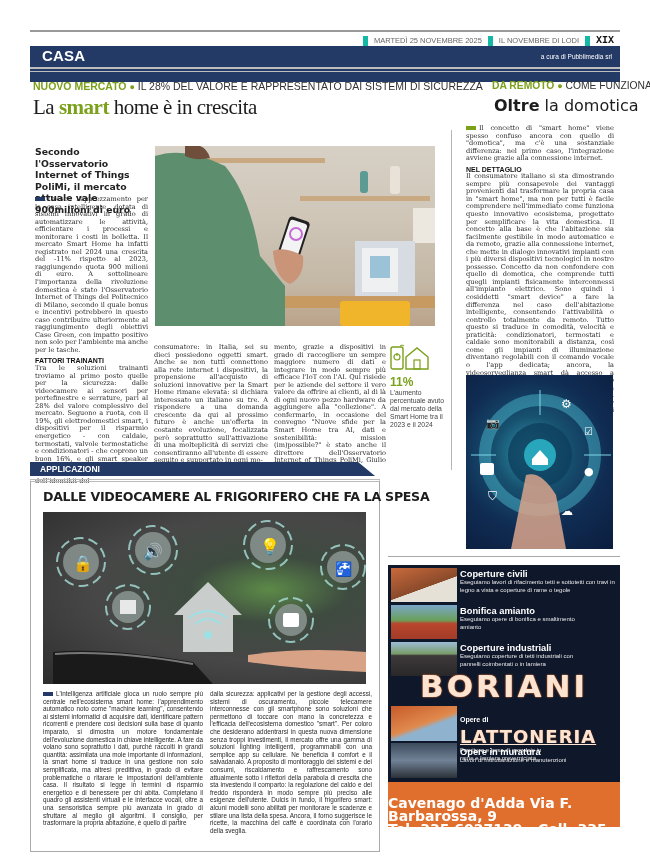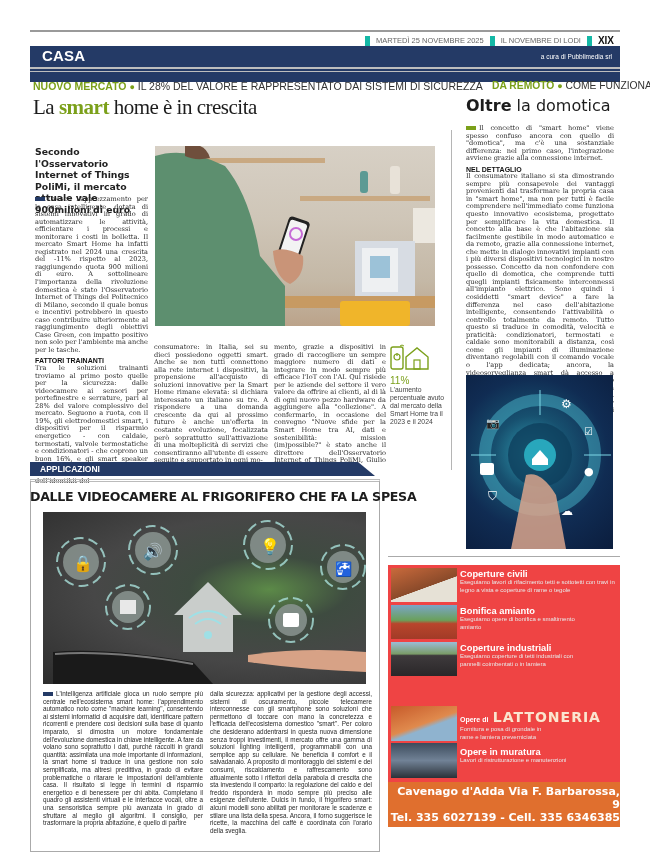--- a/index.html
+++ b/index.html
@@ -1,56 +1,56 @@
 <!DOCTYPE html>
 <html><head>
 <meta charset="utf-8">
 <style>
   * { box-sizing: border-box; margin: 0; padding: 0; }
   body { width: 650px; height: 858px; background: #fff; position: relative; overflow: hidden; font-family: "DejaVu Serif", serif; color: #222; }
   .abs { position: absolute; }
   .topline { left: 30px; top: 30px; width: 590px; height: 3px; border-top: 2px solid #9a9a9a; }
   .folio { top: 35px; right: 30px; height: 12px; display: flex; align-items: center; font-family: "Liberation Sans", sans-serif; font-size: 7.5px; color: #666; }
   .folio span { padding: 0 6px; border-left: 5px solid #14b8a6; line-height: 10px; }
-  .folio .pg { font-weight: bold; color: #111; font-size: 10px; }
+  .folio .pg { font-weight: bold; color: #111; font-size: 10px; font-family: Liberation Mono, monospace; }
   .banner { left: 30px; top: 46px; width: 590px; height: 36px; background: #243a66; color: #fff; }
   .banner .sec { position: absolute; left: 12px; top: 1px; font-family: "Liberation Sans", sans-serif; font-weight: bold; font-size: 15px; letter-spacing: 0.2px; }
   .banner .cura { position: absolute; right: 8px; top: 7px; font-family: "Liberation Sans", sans-serif; font-size: 6.5px; }
   .banner-under { left: 30px; top: 67px; width: 590px; height: 5px; border-top: 2px solid #bdbdbd; border-bottom: 1px solid #bdbdbd; }
   .kicker { font-family: "Liberation Sans", sans-serif; font-size: 10.5px; color: #333; white-space: nowrap; }
   .kicker b { color: #7ba01a; }
   .kicker .dot { color: #7ba01a; font-size: 9px; }
   .headline { font-family: Liberation Serif, serif; font-size: 21px; color: #1c1c1c; letter-spacing: -0.5px; white-space: nowrap; }
   .headline .green { color: #7ba01a; font-weight: bold; }
   .subhead { font-family: "DejaVu Sans", sans-serif; font-size: 9.3px; font-weight: bold; line-height: 11.5px; color: #222; }
   .col { font-size: 6.6px; line-height: 7.55px; text-align: justify; color: #2a2a2a; }
   .col h4 { font-family: "Liberation Sans", sans-serif; font-size: 7px; font-weight: bold; margin-top: 3px; color: #111; }
   .sq { display: inline-block; width: 10px; height: 4px; background: #243a66; margin-right: 3px; vertical-align: middle; }
   .sq.green { background: #7ba01a; }
   .photo1 { left: 155px; top: 146px; width: 280px; height: 180px; background: linear-gradient(180deg,#d7d0c5 0%,#cfc6b8 40%,#c4b8a6 75%,#bba38a 100%); overflow: hidden; }
   .vline { background: #b5b5b5; width: 1px; }
-  .stat-num { font-family: "Liberation Sans", sans-serif; font-size: 10px; font-weight: normal; color: #7ba01a; }
+  .stat-num { font-family: "Liberation Sans", sans-serif; font-size: 12px; font-weight: bold; color: #7ba01a; }
   .stat-txt { font-family: "Liberation Sans", sans-serif; font-size: 6.8px; line-height: 8px; color: #444; }
   .app-banner { left: 30px; top: 462px; width: 345px; height: 27px; }
   .app-banner .lbl { position: absolute; left: 10px; top: 2px; font-family: "Liberation Sans", sans-serif; font-weight: bold; font-size: 8.5px; color: #fff; }
   .app-box { left: 30px; top: 479px; width: 350px; height: 373px; border: 1px solid #aaa; border-top: 3px double #bbb; }
   .app-title { font-family: "DejaVu Sans", sans-serif; font-weight: bold; font-size: 12.6px; color: #1d1d1d; white-space: nowrap; letter-spacing: -0.3px; }
   .photo3 { left: 43px; top: 512px; width: 323px; height: 172px; background: radial-gradient(ellipse at 70% 45%, #5c8a48 0%, #3e4b40 25%, #474747 55%, #2d2d2d 100%); overflow: hidden; }
   .sans-col { font-family: "Liberation Sans", sans-serif; font-size: 6.35px; line-height: 7.6px; text-align: justify; color: #2a2a2a; }
   .photo2 { left: 466px; top: 375px; width: 147px; height: 174px; background: radial-gradient(circle at 45% 45%, #2f9bb0 0%, #17506f 30%, #102c53 60%, #0b1d3d 100%); overflow: hidden; }
-  .ad { left: 388px; top: 565px; width: 232px; height: 262px; background: #ef4444; overflow: hidden; }
+  .ad { left: 388px; top: 565px; width: 232px; height: 262px; background: #0f172a; overflow: hidden; }
   .ad-item { position: absolute; left: 72px; font-family: "Liberation Sans", sans-serif; color: #fff; }
   .ad-item .t { font-size: 9.3px; font-weight: bold; }
   .ad-item .d { font-size: 6px; line-height: 7.5px; color: #e8e8e8; }
   .ad-thumb { position: absolute; left: 3px; width: 66px; height: 34px; }
   .boriani { position: absolute; left: 8px; top: 103px; width: 216px; text-align: center; font-family: "DejaVu Sans", sans-serif; font-weight: bold; font-size: 31px; letter-spacing: 3px; color: #fbe4d2; text-shadow: 0 0 2px #e0702a, 0 0 1px #e0702a; }
-  .ad-footer { position: absolute; left: 0; top: 217px; width: 232px; height: 45px; background: #e06f2e; text-align: right; font-family: "DejaVu Sans", sans-serif; font-weight: bold; color: #fff; font-size: 11px; line-height: 13px; padding-top: 3px; }
+  .ad-footer { position: absolute; left: 0; top: 217px; width: 232px; height: 45px; background: #e06f2e; text-align: left; font-family: "DejaVu Sans", sans-serif; font-weight: bold; color: #fff; font-size: 14px; line-height: 13px; padding-top: 15px; }
   .tag-line { font-family: "Liberation Sans", sans-serif; font-size: 10.3px; color: #333; white-space: nowrap; }
   .tag-line b { color: #7ba01a; }
-  .right-title { font-family: "DejaVu Sans", sans-serif; font-size: 16px; color: #1c1c1c; white-space: nowrap; }
+  .right-title { font-family: "DejaVu Sans", sans-serif; font-size: 16px; color: #1c1c1c; white-space: nowrap; margin-left: 28px; }
   .right-title b { font-weight: bold; }
 </style>
 </head>
 <body>
 
 <div class="abs topline"></div>
 <div class="abs folio">
   <span>MARTEDÌ 25 NOVEMBRE 2025</span>
   <span>IL NOVEMBRE DI LODI</span>
   <span class="pg">XIX</span>
@@ -151,21 +151,21 @@
   </svg>
 </div>
 
 <div class="abs app-banner">
   <svg width="345" height="14" viewBox="0 0 345 14" style="position:absolute;left:0;top:0;">
     <path d="M0 0 H328 L345 14 H0 Z" fill="#243a66"></path>
   </svg>
   <div class="lbl">APPLICAZIONI</div>
 </div>
 <div class="abs app-box"></div>
-<div class="abs app-title" style="left:30px;top:489px;">DALLE VIDEOCAMERE AL FRIGORIFERO CHE FA LA SPESA</div>
+<div class="abs app-title" style="left:43px;top:489px;">DALLE VIDEOCAMERE AL FRIGORIFERO CHE FA LA SPESA</div>
 
 <div class="abs photo3">
   <svg width="323" height="172" viewBox="0 0 323 172">
     <g fill="none" stroke="#a9e0da" stroke-width="2" opacity="0.8">
       <circle cx="38" cy="50" r="24" stroke-dasharray="10 5"></circle>
       <circle cx="110" cy="38" r="24" stroke-dasharray="10 5"></circle>
       <circle cx="85" cy="95" r="22" stroke-dasharray="10 5"></circle>
       <circle cx="225" cy="33" r="24" stroke-dasharray="10 5"></circle>
       <circle cx="300" cy="55" r="22" stroke-dasharray="10 5"></circle>
       <circle cx="248" cy="108" r="22" stroke-dasharray="10 5"></circle>
@@ -212,27 +212,28 @@
   </div>
   <div class="ad-item" style="top:78px;width:130px;">
     <div class="t">Coperture industriali</div>
     <div class="d">Eseguiamo coperture di tetti industriali con pannelli coimbentati o in lamiera</div>
   </div>
   <div class="ad-item" style="top:41px;width:120px;">
     <div class="t">Bonifica amianto</div>
     <div class="d">Eseguiamo opere di bonifica e smaltimento amianto</div>
   </div>
 
+  <div class="boriani">BORIANI</div>
 
   <div class="ad-thumb" style="top:141px;height:35px;background:linear-gradient(160deg,#c75a2a,#e08a4d 50%,#8fb3cf 60%);"></div>
   <div class="ad-thumb" style="top:178px;height:35px;background:linear-gradient(180deg,#3c4b5c,#718296 50%,#2b3138);"></div>
 
   <div class="ad-item" style="top:143px;width:158px;">
     <div><span style="font-size:7px;font-weight:bold;">Opere di</span>
-      <span style="font-family:'DejaVu Sans',sans-serif;font-size:14px;font-weight:bold;color:#fbe4d2;letter-spacing:1px;text-shadow:0 0 1px #e0702a;">LATTONERIA</span></div>
+      <span style="font-family:'DejaVu Sans',sans-serif;font-size:18px;font-weight:bold;color:#fbe4d2;letter-spacing:1px;text-shadow:0 0 1px #e0702a;text-decoration:underline;">LATTONERIA</span></div>
     <div class="d" style="width:95px;">Fornitura e posa di grondaie in rame e lamiera preverniciata</div>
   </div>
   <div class="ad-item" style="top:182px;width:158px;">
     <div class="t">Opere in muratura</div>
     <div class="d">Lavori di ristrutturazione e manutenzioni</div>
   </div>
 
   <div class="ad-footer">
     <div>Cavenago d'Adda Via F. Barbarossa, 9</div>
     <div>Tel. 335 6027139 - Cell. 335 6346385</div>

